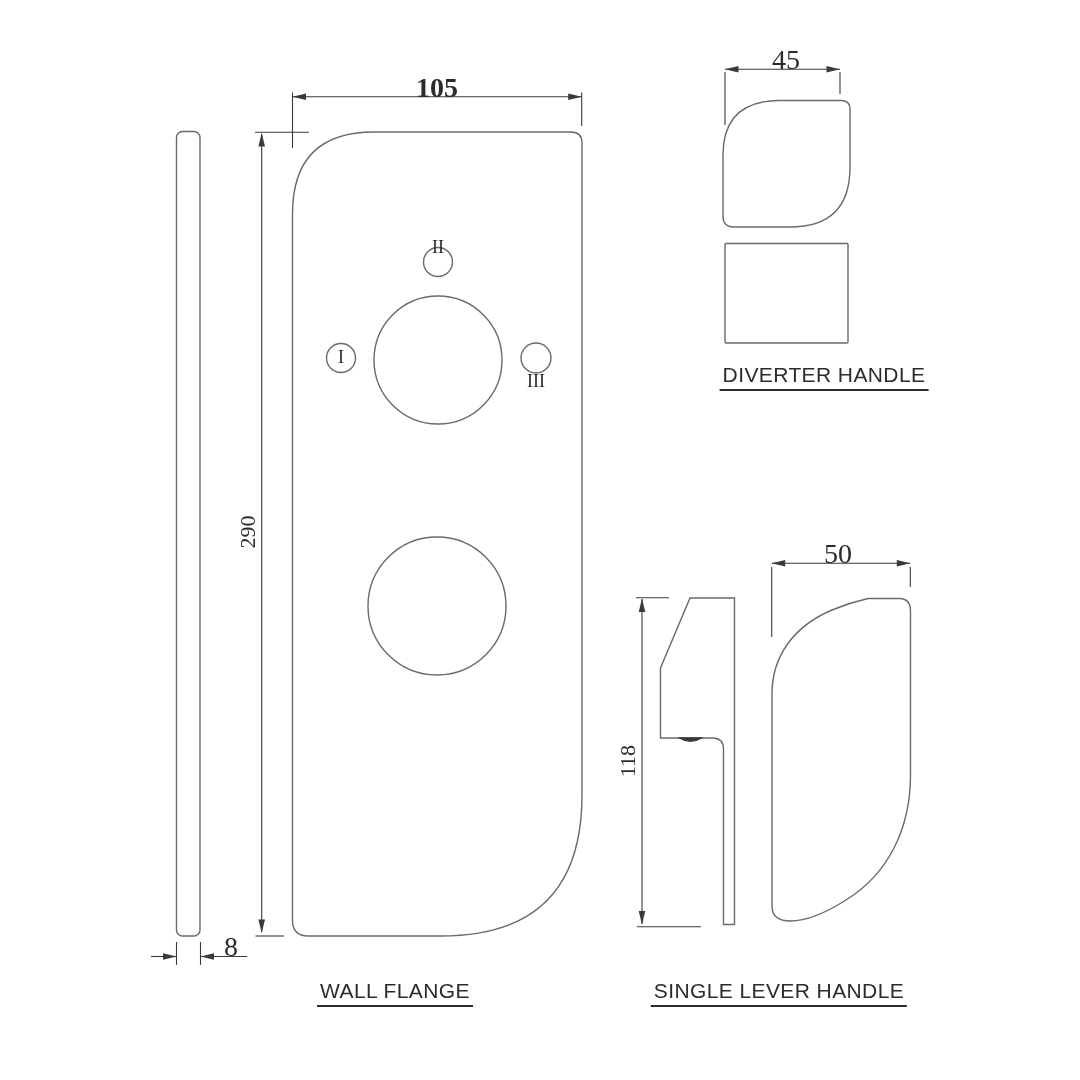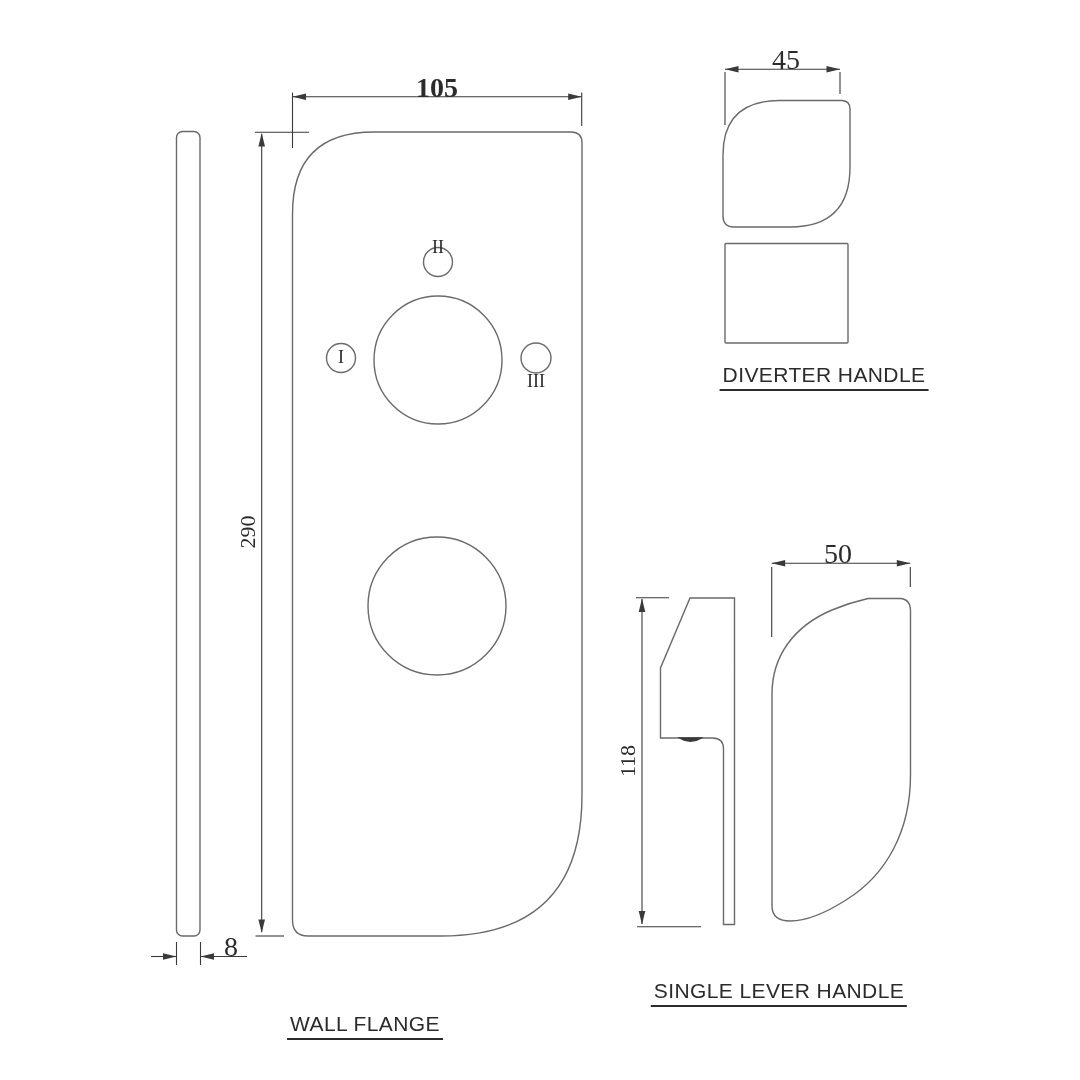--- a/index.html
+++ b/index.html
@@ -151,19 +151,19 @@
   <span class="txt dim-text" style="left:786px; top:44px;">45</span>
 
   <span class="txt dim-text" style="left:838px; top:538px;">50</span>
 
   <span class="txt dim-text-v" style="left:628px; top:761px;">118</span>
 
   <span class="txt port-label" style="left:341px; top:358px;">I</span>
   <span class="txt port-label" style="left:438px; top:248px;font-family:Liberation Serif, serif;">II</span>
   <span class="txt port-label" style="left:536px; top:358px;margin-top:24px;">III</span>
 
-  <span class="view-label" style="left:365px; top:979px;margin-top:33px;">WALL FLANGE</span>
+  <span class="view-label" style="left:395px; top:979px;">WALL FLANGE</span>
 
   <span class="view-label" style="left:788px; top:363px;margin-left:36px;">DIVERTER HANDLE</span>
 
   <span class="view-label" style="left:779px; top:979px;">SINGLE LEVER HANDLE</span>
 
 </div>
 
 </body></html>

